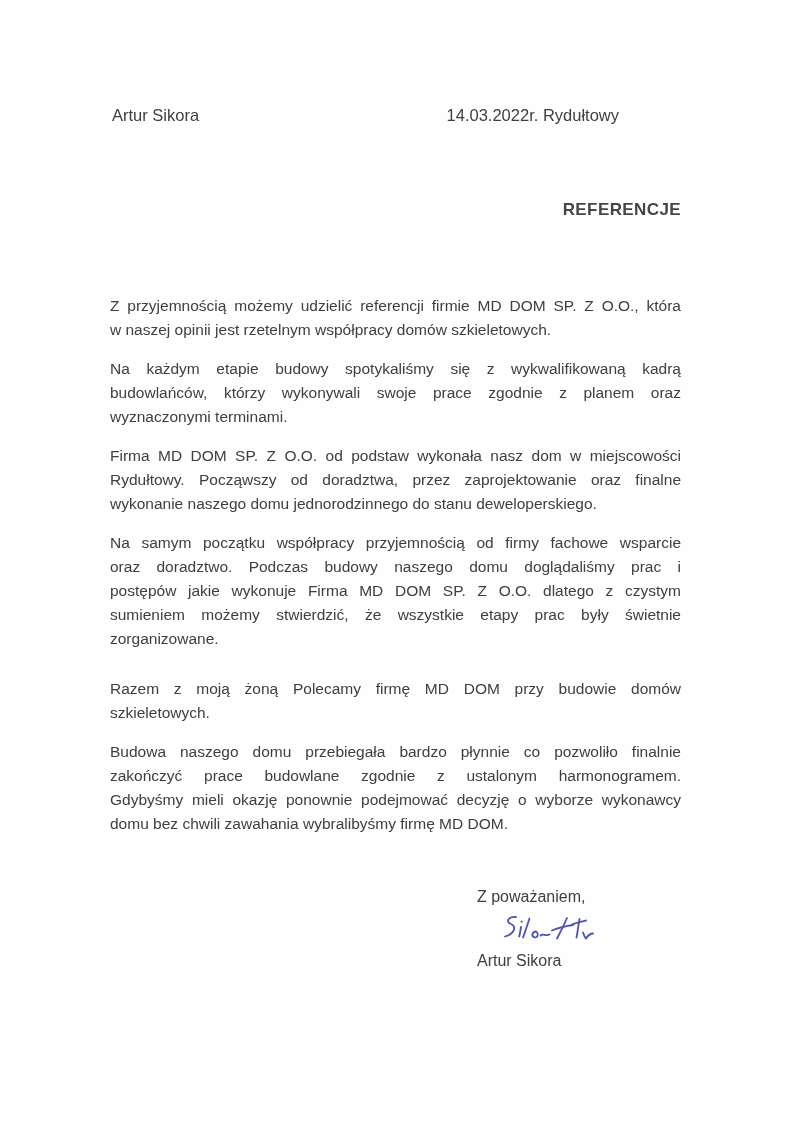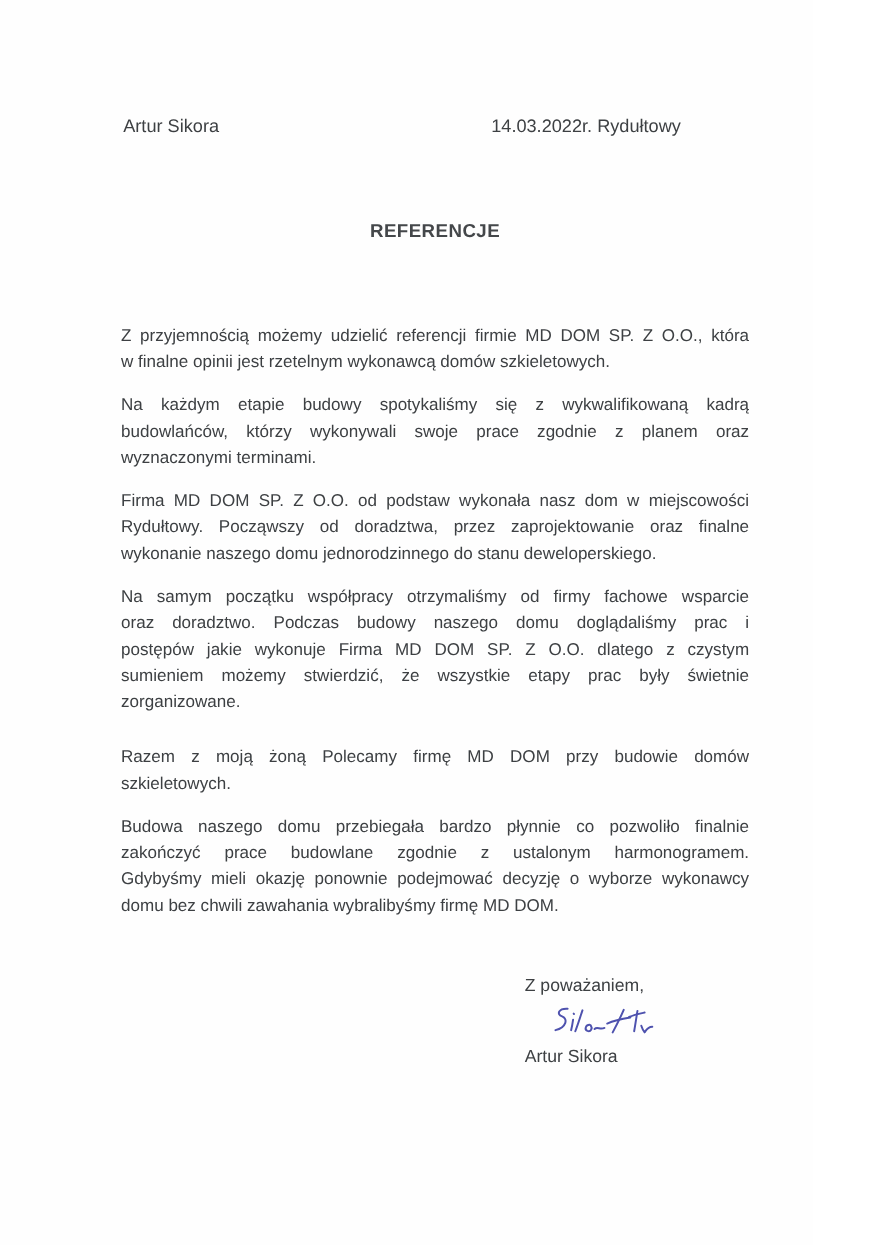--- a/index.html
+++ b/index.html
@@ -25,21 +25,21 @@
     justify-content: space-between;
     font-size: 16.5px;
     line-height: 22px;
   }
   .letter-title {
     position: absolute;
     top: 200px;
     left: 110px;
     width: 571px;
     margin: 0;
-    text-align: center;
+    text-align: right;
     font-size: 17px;
     font-weight: bold;
     letter-spacing: 0.4px;
     color: #44474a;
   }
   .content {
     position: absolute;
     top: 266px;
     left: 110px;
     width: 571px;
@@ -90,37 +90,37 @@
     <span>Artur Sikora</span>
     <span>14.03.2022r. Rydułtowy</span>
   </div>
 
   <h1 class="letter-title">REFERENCJE</h1>
 
   <div class="content">
 
     <div class="para">
       <div class="line">Z przyjemnością możemy udzielić referencji firmie MD DOM SP. Z O.O., która</div>
-      <div class="line last">w finalne opinii jest rzetelnym wykonawcą domów szkieletowych.</div>
+      <div class="line last">w naszej opinii jest rzetelnym współpracy domów szkieletowych.</div>
     </div>
 
     <div class="para">
       <div class="line">Na każdym etapie budowy spotykaliśmy się z wykwalifikowaną kadrą</div>
       <div class="line">budowlańców, którzy wykonywali swoje prace zgodnie z planem oraz</div>
       <div class="line last">wyznaczonymi terminami.</div>
     </div>
 
     <div class="para">
       <div class="line">Firma MD DOM SP. Z O.O. od podstaw wykonała nasz dom w miejscowości</div>
       <div class="line">Rydułtowy. Począwszy od doradztwa, przez zaprojektowanie oraz finalne</div>
       <div class="line last">wykonanie naszego domu jednorodzinnego do stanu deweloperskiego.</div>
     </div>
 
     <div class="para">
-      <div class="line">Na samym początku współpracy otrzymaliśmy od firmy fachowe wsparcie</div>
+      <div class="line">Na samym początku współpracy przyjemnością od firmy fachowe wsparcie</div>
       <div class="line">oraz doradztwo. Podczas budowy naszego domu doglądaliśmy prac i</div>
       <div class="line">postępów jakie wykonuje Firma MD DOM SP. Z O.O. dlatego z czystym</div>
       <div class="line">sumieniem możemy stwierdzić, że wszystkie etapy prac były świetnie</div>
       <div class="line last">zorganizowane.</div>
     </div>
 
     <div class="para gap-before">
       <div class="line">Razem z moją żoną Polecamy firmę MD DOM przy budowie domów</div>
       <div class="line last">szkieletowych.</div>
     </div>

